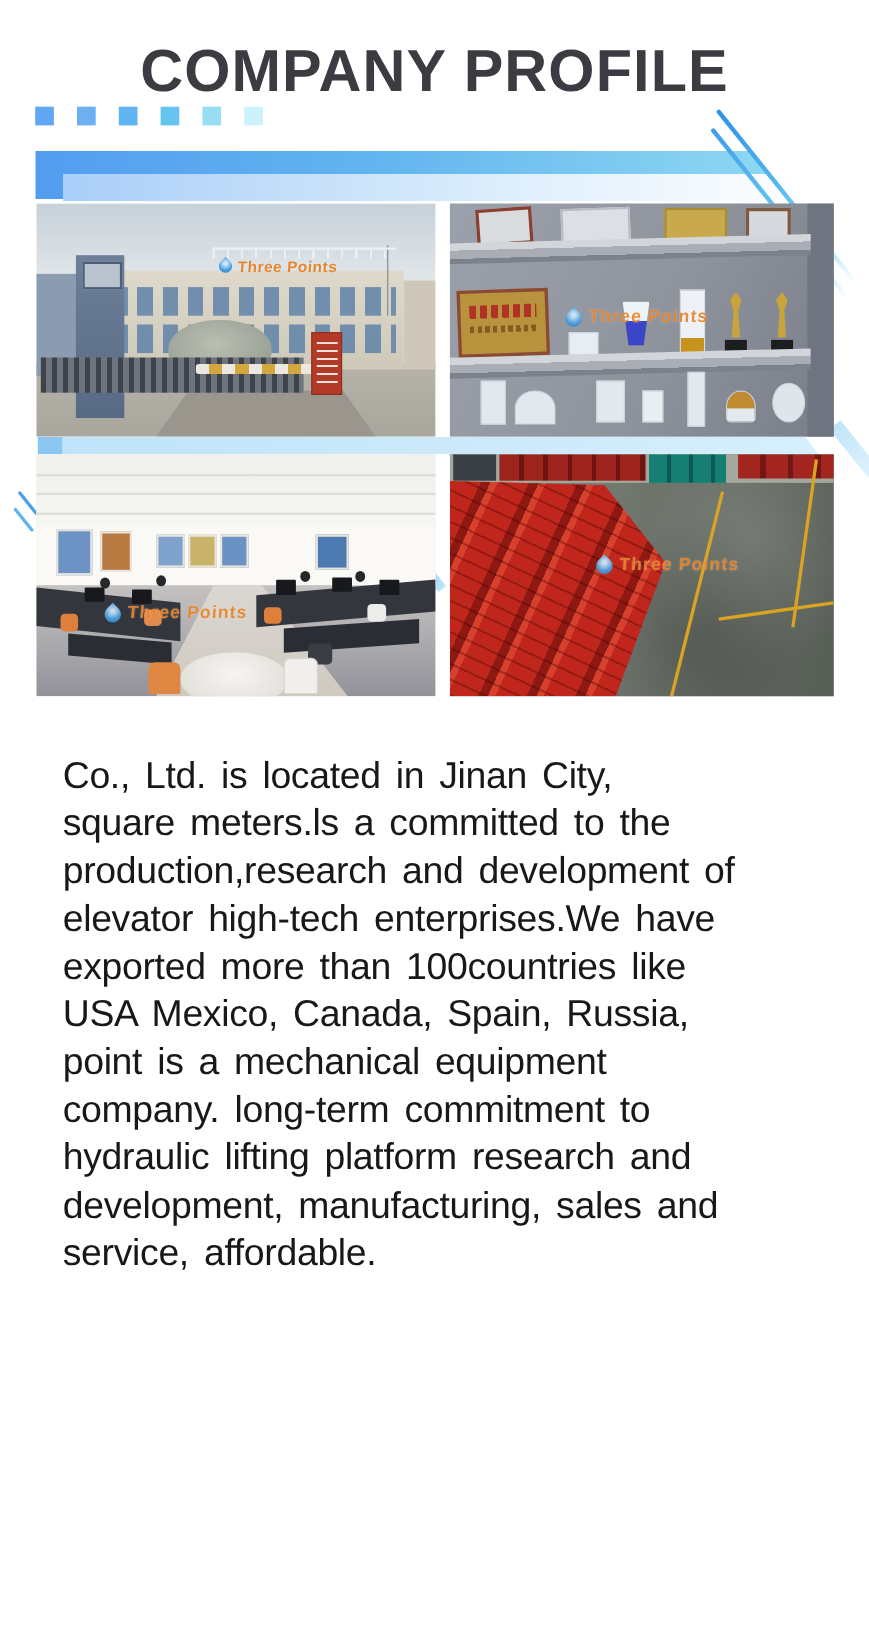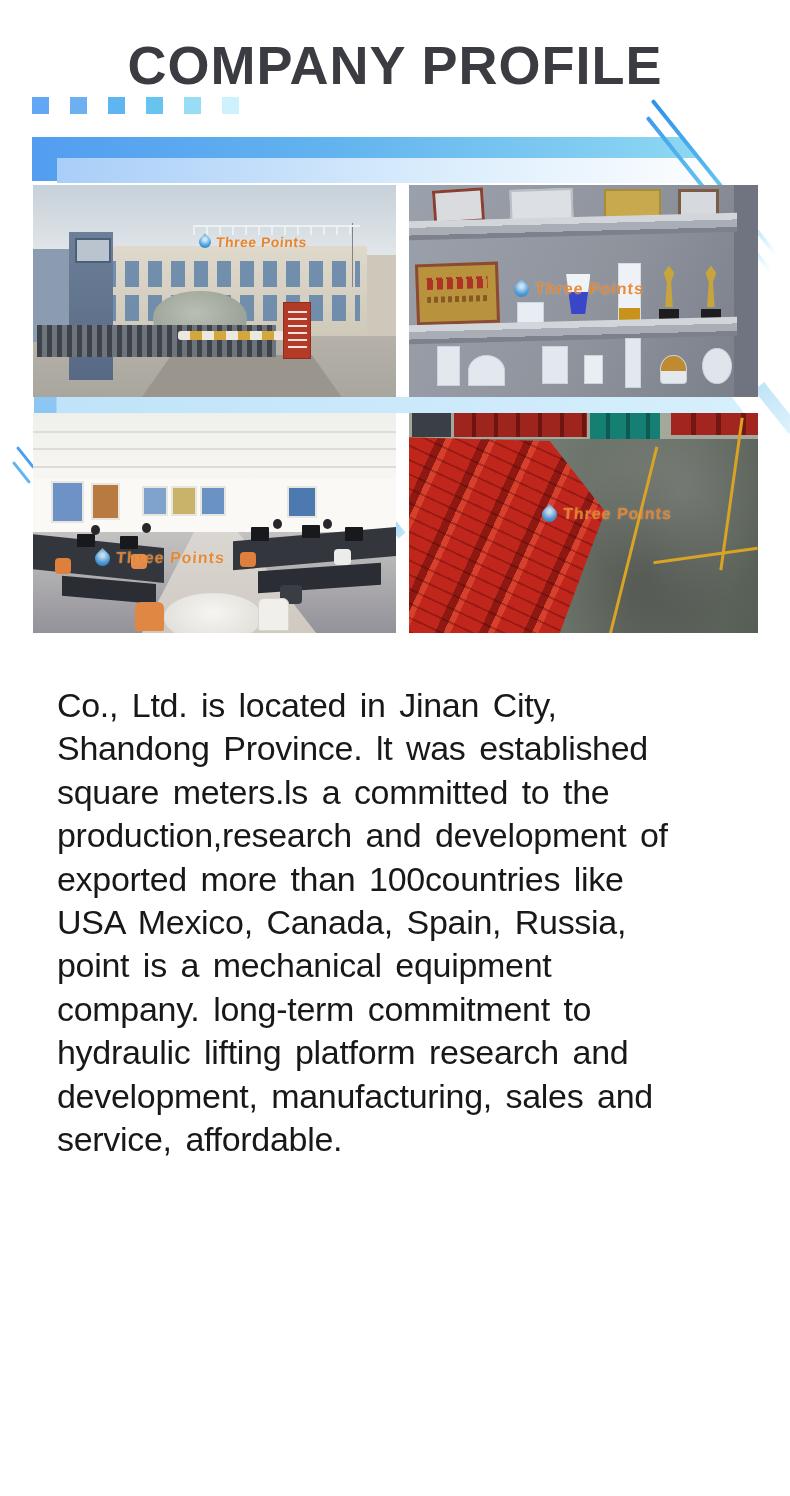--- a/index.html
+++ b/index.html
@@ -352,23 +352,23 @@
     <div class="ly yline yl2"></div>
     <div class="ly yline yl3"></div>
     <div class="wm">
       <span class="drop"></span>
       <span class="wmtext">Three Points</span>
     </div>
   </div>
 
   <div class="para">
     <div class="pline">Co., Ltd. is located in Jinan City,</div>
-    <div class="pline">Shandong Province. lt was established</div>
     <div class="pline">square meters.ls a committed to the</div>
     <div class="pline">production,research and development of</div>
+    <div class="pline">elevator high-tech enterprises.We have</div>
     <div class="pline">exported more than 100countries like</div>
     <div class="pline">USA Mexico, Canada, Spain, Russia,</div>
     <div class="pline">point is a mechanical equipment</div>
     <div class="pline">company. long-term commitment to</div>
     <div class="pline">hydraulic lifting platform research and</div>
     <div class="pline">development, manufacturing, sales and</div>
     <div class="pline">service, affordable.</div>
   </div>
 
 </div>

